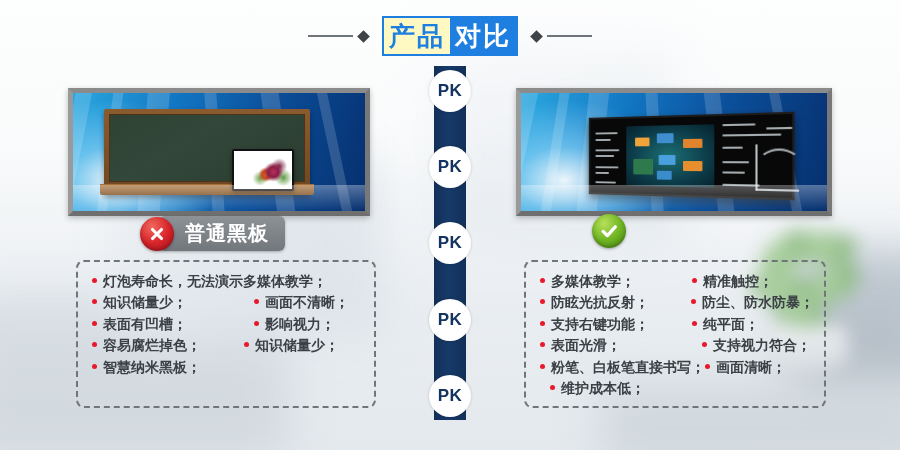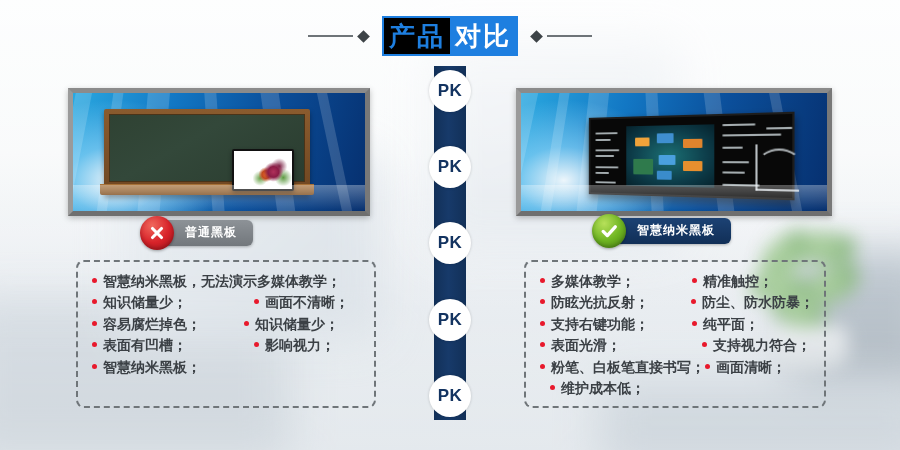--- a/index.html
+++ b/index.html
@@ -137,21 +137,21 @@
     display: flex;
     align-items: center;
     justify-content: center;
     font-size: 26px;
     font-weight: bold;
     letter-spacing: 2px;
     padding: 0 5px;
     line-height: 1;
   }
   .title-seg.a {
-    background: #000000;
+    background: #fef9c3;
     color: #1e7fe0;
   }
   .title-seg.b {
     background: #1e7fe0;
     color: #ffffff;
   }
 
   
   .pk-bar {
     position: absolute;
@@ -325,21 +325,21 @@
   }
   .mark-good {
     background: radial-gradient(circle at 36% 28%, #b7e05a 0%, #6fb522 52%, #4a8413 100%);
     box-shadow: 0 1px 3px rgba(0,0,0,.35), inset 0 -2px 4px rgba(0,0,0,.25);
   }
   .status-pill {
     margin-left: -15px;
     padding: 6px 16px 6px 26px;
     border-radius: 6px;
     color: #ffffff;
-    font-size: 12px;
+    font-size: 20px;
     font-weight: bold;
     letter-spacing: 1px;
     line-height: 1.15;
     white-space: nowrap;
     box-shadow: 0 1px 3px rgba(0,0,0,.28);
   }
   .pill-grey {
     background: linear-gradient(to bottom, #8d9297, #72777c);
   }
   .pill-navy {
@@ -506,120 +506,119 @@
     </div>
     <div class="status-pill pill-grey">普通黑板</div>
   </div>
 
   <div class="status-row status-right">
     <div class="status-mark mark-good">
       <svg width="20" height="20" viewBox="0 0 24 24" aria-hidden="true">
         <path d="M5 12.5 L10 17.5 L19.5 7" fill="none" stroke="#ffffff" stroke-width="4" stroke-linecap="round" stroke-linejoin="round"></path>
       </svg>
     </div>
-    <div class="status-pill pill-navy">智慧纳米黑板</div>
   </div>
 
   <div class="feature-box box-left">
     <div class="feat-line">
       <span class="feat-item wide">
           <span class="dot"></span>
-          <span>智慧纳米黑板，无法演示多媒体教学；</span>
+          <span>灯泡寿命长，无法演示多媒体教学；</span>
         </span>
     </div>
     <div class="feat-line">
       <span class="feat-item col-a">
           <span class="dot"></span>
           <span>知识储量少；</span>
         </span>
       <span class="feat-item pad-l">
           <span class="dot"></span>
           <span>画面不清晰；</span>
         </span>
     </div>
     <div class="feat-line">
       <span class="feat-item col-a">
           <span class="dot"></span>
+          <span>表面有凹槽；</span>
+        </span>
+      <span class="feat-item pad-l">
+          <span class="dot"></span>
+          <span>影响视力；</span>
+        </span>
+    </div>
+    <div class="feat-line">
+      <span class="feat-item col-a">
+          <span class="dot"></span>
           <span>容易腐烂掉色；</span>
         </span>
       <span class="feat-item">
           <span class="dot"></span>
           <span>知识储量少；</span>
         </span>
     </div>
     <div class="feat-line">
+      <span class="feat-item wide">
+          <span class="dot"></span>
+          <span>智慧纳米黑板；</span>
+        </span>
+    </div>
+  </div>
+
+  <div class="feature-box box-right">
+    <div class="feat-line">
       <span class="feat-item col-a">
           <span class="dot"></span>
-          <span>表面有凹槽；</span>
+          <span>多媒体教学；</span>
+        </span>
+      <span class="feat-item">
+          <span class="dot"></span>
+          <span>精准触控；</span>
+        </span>
+    </div>
+    <div class="feat-line">
+      <span class="feat-item col-a">
+          <span class="dot"></span>
+          <span>防眩光抗反射；</span>
+        </span>
+      <span class="feat-item">
+          <span class="dot"></span>
+          <span>防尘、防水防暴；</span>
+        </span>
+    </div>
+    <div class="feat-line">
+      <span class="feat-item col-a">
+          <span class="dot"></span>
+          <span>支持右键功能；</span>
+        </span>
+      <span class="feat-item">
+          <span class="dot"></span>
+          <span>纯平面；</span>
+        </span>
+    </div>
+    <div class="feat-line">
+      <span class="feat-item col-a">
+          <span class="dot"></span>
+          <span>表面光滑；</span>
         </span>
       <span class="feat-item pad-l">
           <span class="dot"></span>
-          <span>影响视力；</span>
+          <span>支持视力符合；</span>
         </span>
     </div>
     <div class="feat-line">
       <span class="feat-item wide">
           <span class="dot"></span>
-          <span>智慧纳米黑板；</span>
-        </span>
-    </div>
-  </div>
-
-  <div class="feature-box box-right">
-    <div class="feat-line">
-      <span class="feat-item col-a">
-          <span class="dot"></span>
-          <span>多媒体教学；</span>
+          <span>粉笔、白板笔直接书写；</span>
         </span>
       <span class="feat-item">
           <span class="dot"></span>
-          <span>精准触控；</span>
-        </span>
-    </div>
-    <div class="feat-line">
-      <span class="feat-item col-a">
-          <span class="dot"></span>
-          <span>防眩光抗反射；</span>
-        </span>
-      <span class="feat-item">
-          <span class="dot"></span>
-          <span>防尘、防水防暴；</span>
-        </span>
-    </div>
-    <div class="feat-line">
-      <span class="feat-item col-a">
-          <span class="dot"></span>
-          <span>支持右键功能；</span>
-        </span>
-      <span class="feat-item">
-          <span class="dot"></span>
-          <span>纯平面；</span>
-        </span>
-    </div>
-    <div class="feat-line">
-      <span class="feat-item col-a">
-          <span class="dot"></span>
-          <span>表面光滑；</span>
-        </span>
+          <span>画面清晰；</span>
+        </span>
+    </div>
+    <div class="feat-line">
       <span class="feat-item pad-l">
           <span class="dot"></span>
-          <span>支持视力符合；</span>
-        </span>
-    </div>
-    <div class="feat-line">
-      <span class="feat-item wide">
-          <span class="dot"></span>
-          <span>粉笔、白板笔直接书写；</span>
-        </span>
-      <span class="feat-item">
-          <span class="dot"></span>
-          <span>画面清晰；</span>
-        </span>
-    </div>
-    <div class="feat-line">
-      <span class="feat-item pad-l">
-          <span class="dot"></span>
           <span>维护成本低；</span>
         </span>
     </div>
   </div>
 
 </div>
 
 </body></html>

